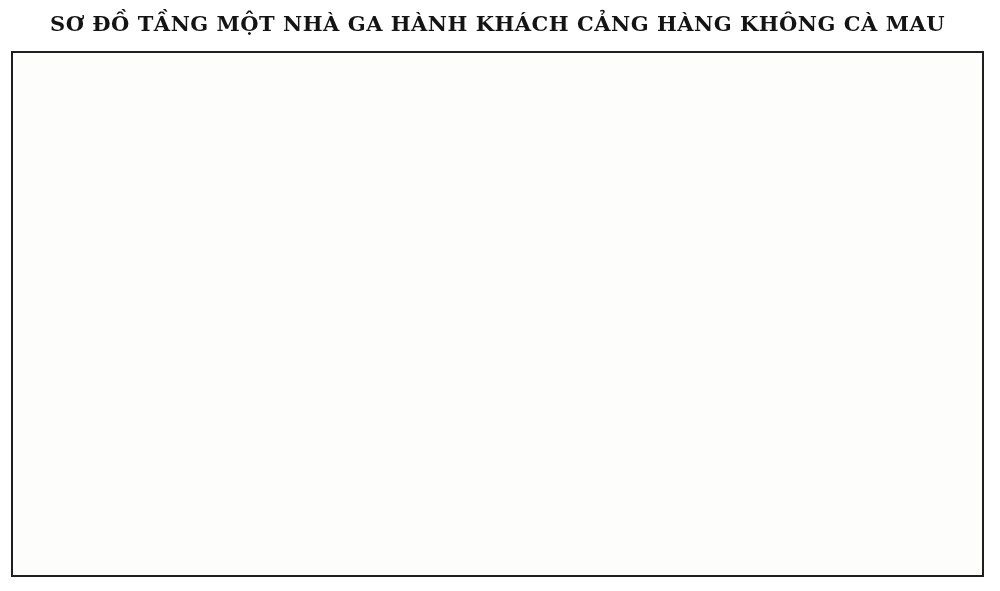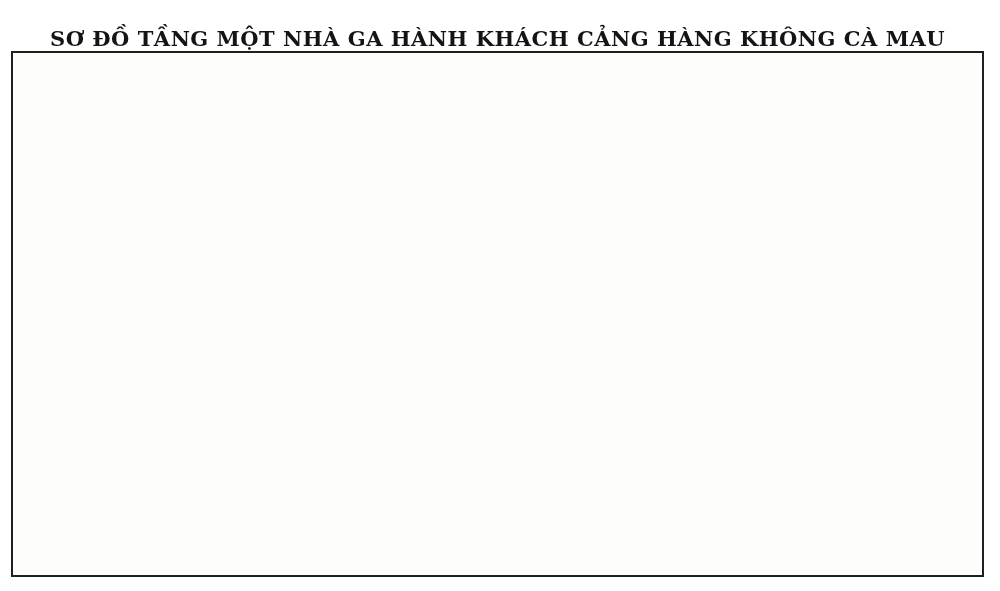--- a/index.html
+++ b/index.html
@@ -2,21 +2,21 @@
 <html><head>
 <meta charset="utf-8">
 <style>
   html,body{margin:0;padding:0;background:#ffffff;}
   .sheet{position:relative;width:1000px;height:591px;background:#ffffff;overflow:hidden;
          font-family:"Liberation Sans",sans-serif;}
   .frame{position:absolute;left:11px;top:11px;width:973px;height:566px;
          border:2px solid #1f1f1f;box-sizing:border-box;background:#fdfdfb;}
   .title-band{position:absolute;left:11px;top:11px;width:973px;height:42px;
          border-bottom:2px solid #1f1f1f;box-sizing:border-box;display:flex;
-         align-items:flex-end;justify-content:center;background:#ffffff;}
+         align-items:flex-start;justify-content:center;background:#ffffff;}
   .title-band h1{margin:0;font-family:"DejaVu Serif","Liberation Serif",serif;
          font-weight:bold;font-size:21px;letter-spacing:.5px;color:#141414;white-space:nowrap;}
   svg.plan{position:absolute;left:0;top:0;width:1000px;height:591px;}
 </style>
 </head>
 <body>
 
 <div class="sheet">
   <svg class="plan" id="plan-svg" viewBox="0 0 1000 591">
       <g>

